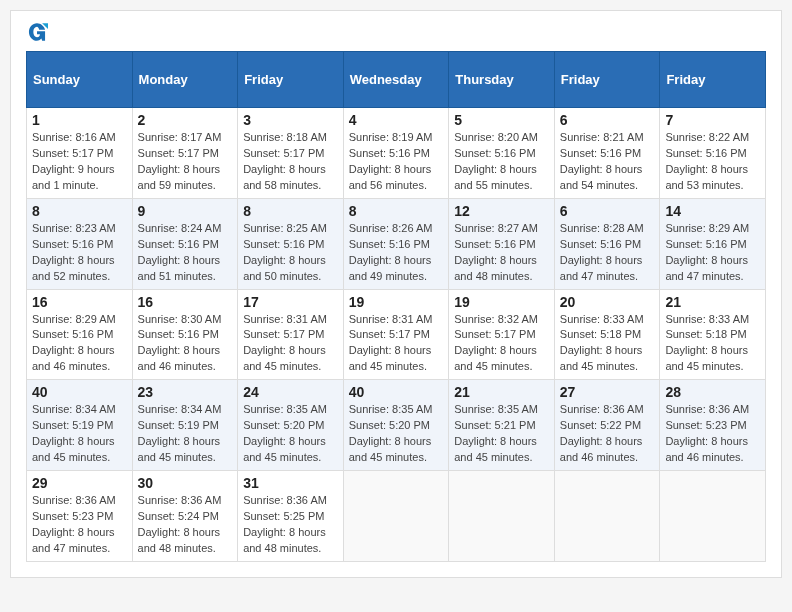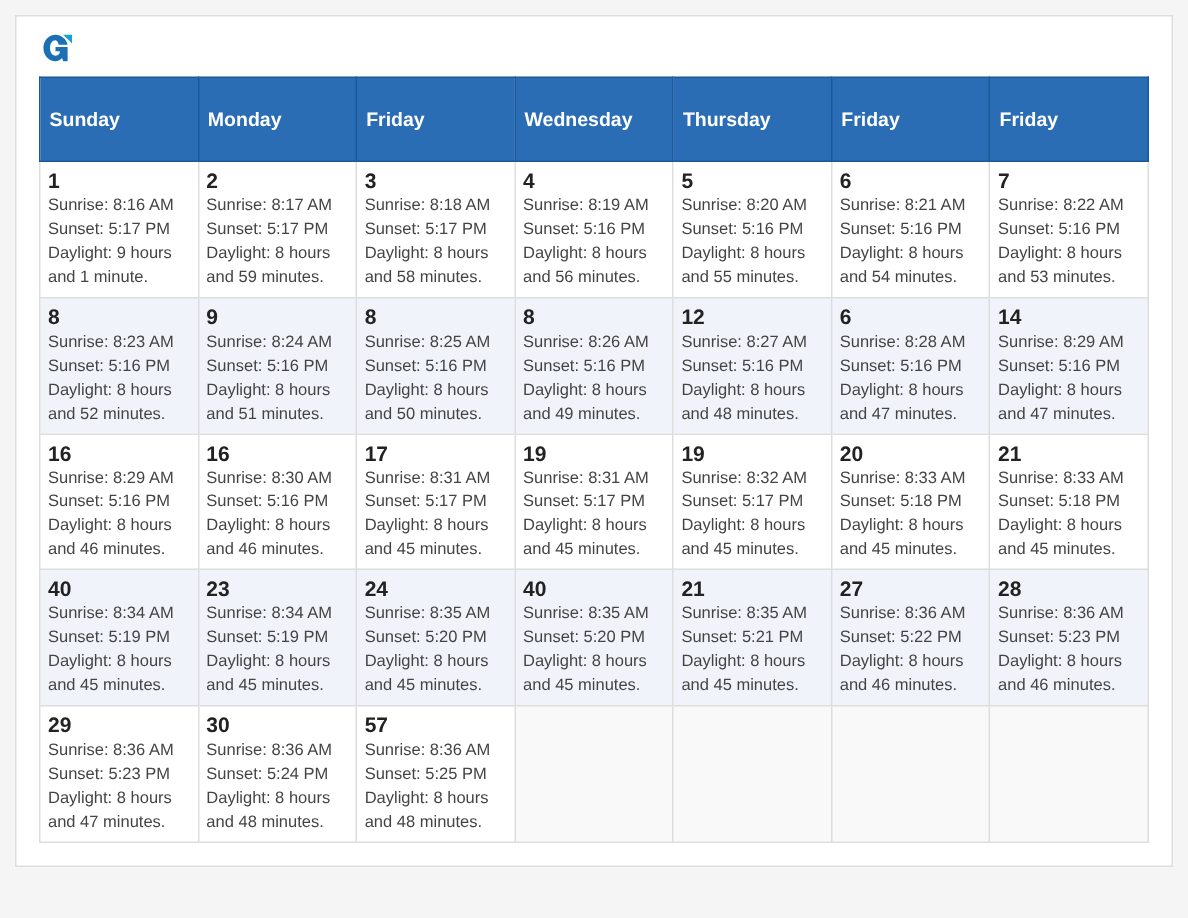--- a/index.html
+++ b/index.html
@@ -313,21 +313,21 @@
             Sunrise: 8:36 AM<br>Sunset: 5:23 PM<br>Daylight: 8 hours and 47 minutes.
           </div>
         </td>
           <td>
           <span class="day-number">30</span>
           <div class="day-info">
             Sunrise: 8:36 AM<br>Sunset: 5:24 PM<br>Daylight: 8 hours and 48 minutes.
           </div>
         </td>
           <td>
-          <span class="day-number">57</span>
+          <span class="day-number">31</span>
           <div class="day-info">
             Sunrise: 8:36 AM<br>Sunset: 5:25 PM<br>Daylight: 8 hours and 48 minutes.
           </div>
         </td>
           <td class="empty"></td>
           <td class="empty"></td>
           <td class="empty"></td>
           <td class="empty"></td>
         </tr>
       </tbody>

